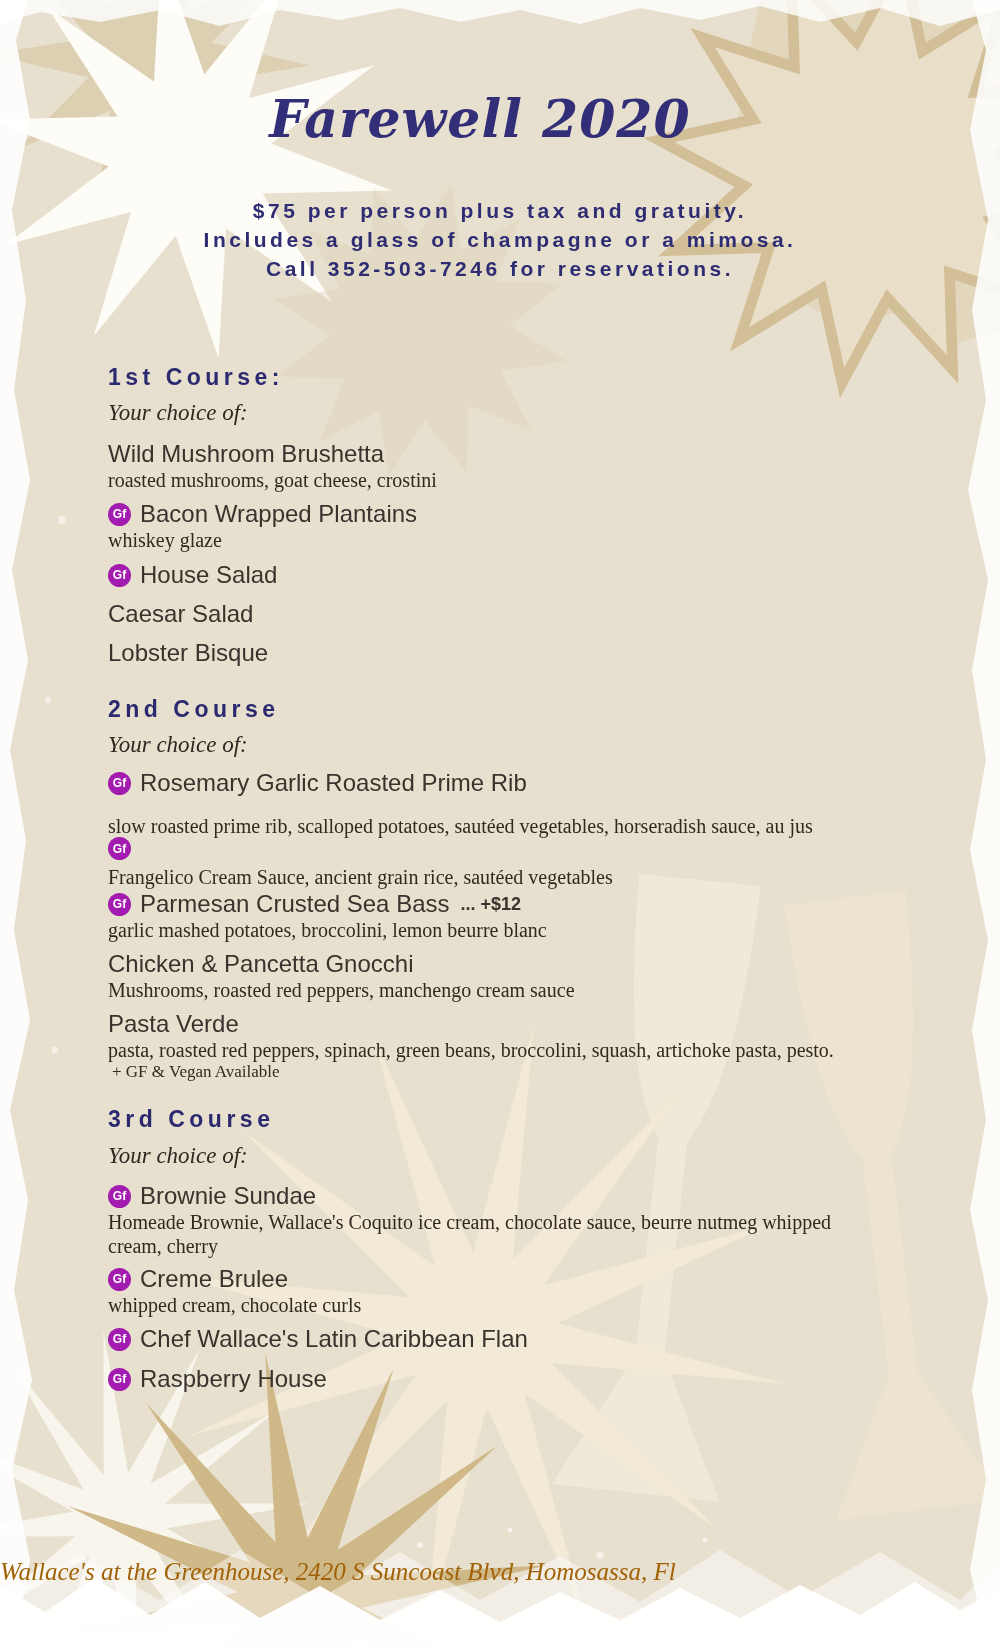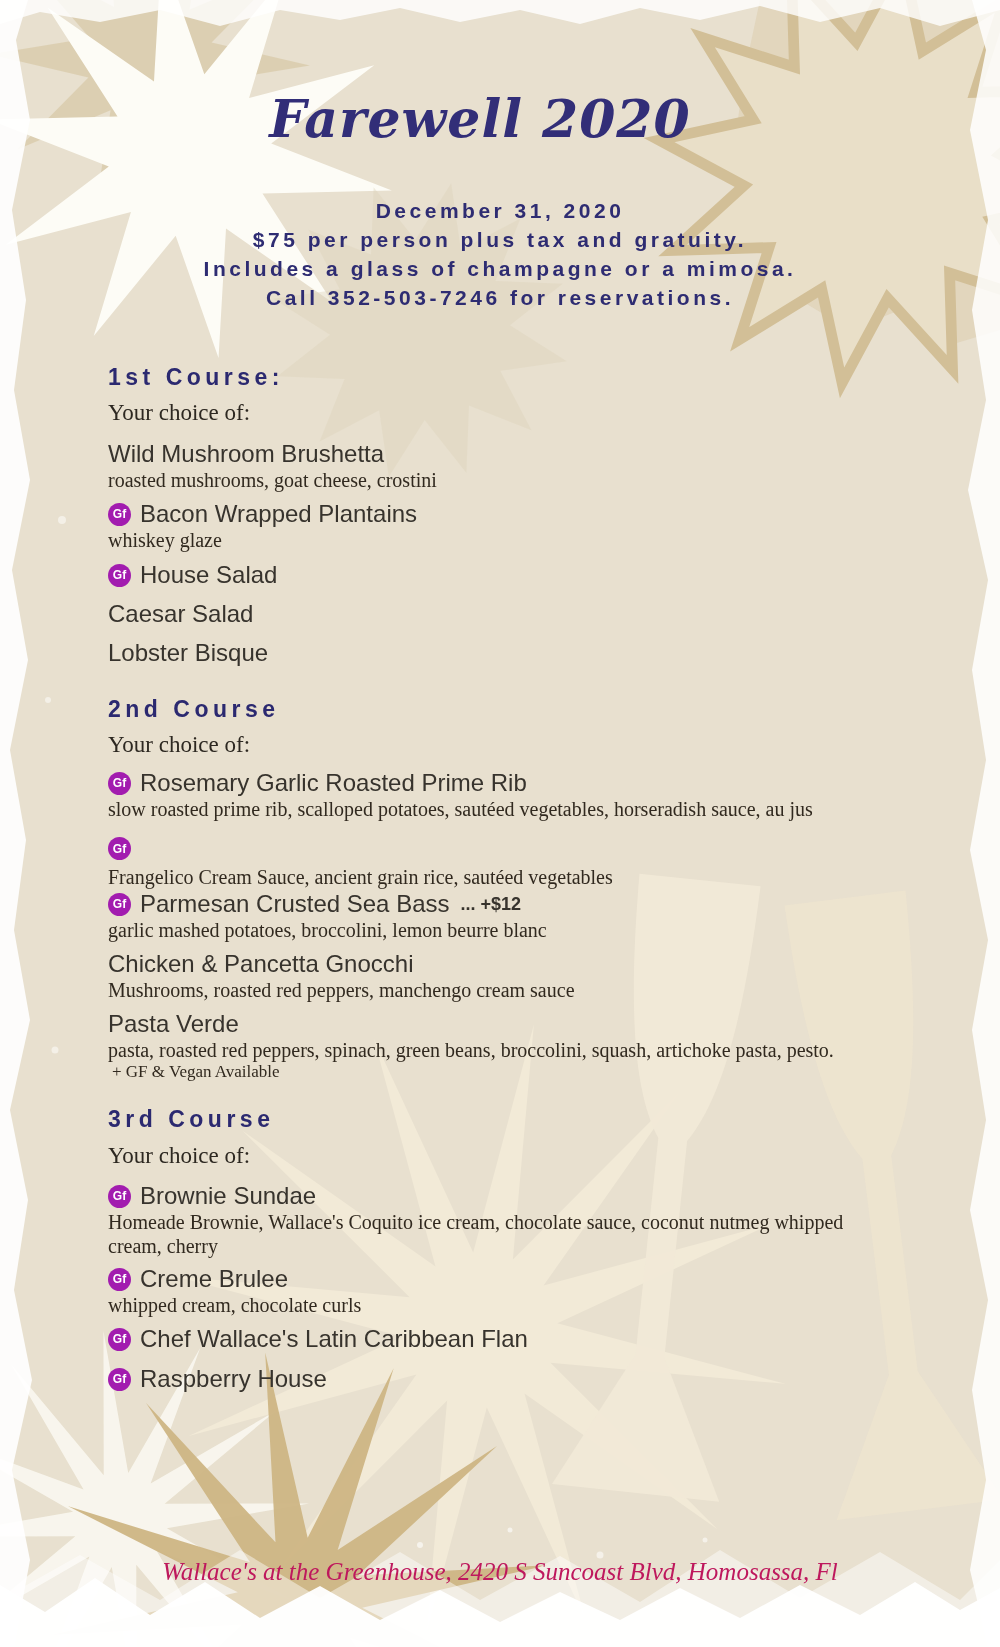--- a/index.html
+++ b/index.html
@@ -9,35 +9,35 @@
   svg.decor{position:absolute;left:0;top:0;width:1000px;height:1647px;}
   .txt{position:absolute;}
   .title{left:0;top:88px;width:960px;text-align:center;
          font-family:"DejaVu Serif",serif;font-style:italic;font-weight:bold;
          font-size:52px;letter-spacing:1px;color:#322e78;}
   .info{left:0;top:196px;width:1000px;text-align:center;color:#2e2c72;
         font-weight:bold;font-size:21px;letter-spacing:3.5px;line-height:29px;}
   .heading{left:108px;width:840px;color:#2b2970;font-weight:bold;
            font-size:23px;letter-spacing:4.5px;}
   .choice{left:108px;width:840px;font-family:"Liberation Serif",serif;
-          font-size:23px;color:#2d2821;}
+          font-style:italic;font-size:23px;color:#2d2821;}
   .itemname{left:108px;width:860px;display:flex;align-items:center;gap:9px;
             font-size:24px;color:#37332d;}
   .itemdesc{left:108px;width:840px;font-family:"Liberation Serif",serif;
             font-size:20px;line-height:24px;color:#31291f;}
   .wrapdesc{max-width:760px;}
   .itemnote{left:112px;width:840px;font-family:"Liberation Serif",serif;
             font-size:17px;color:#31291f;}
   .price{font-weight:bold;font-size:18px;color:#37332d;margin-left:2px;text-align:center;}
   .gf{display:inline-flex;align-items:center;justify-content:center;flex:0 0 auto;
       width:23px;height:23px;border-radius:50%;background:#a21caf;color:#ffffff;
       font-size:12px;font-weight:bold;font-family:"Liberation Sans",sans-serif;}
-  .footer{left:0;top:1558px;width:1000px;text-align:center;
+  .footer{left:0;top:1558px;width:1000px;
           font-family:"Liberation Serif",serif;font-style:italic;
-          font-size:25px;color:#be185d;}
+          font-size:25px;color:#a16207;}
 </style>
 </head>
 <body>
 
 <div class="paper"></div>
 
 <svg class="decor" viewBox="0 0 1000 1647" xmlns="http://www.w3.org/2000/svg">
   <defs>
     <polygon id="star10" points="0,-100 12.4,-38 58.8,-80.9 32.4,-23.5 95.1,-30.9 40,0 95.1,30.9 32.4,23.5 58.8,80.9 12.4,38 0,100 -12.4,38 -58.8,80.9 -32.4,23.5 -95.1,30.9 -40,0 -95.1,-30.9 -32.4,-23.5 -58.8,-80.9 -12.4,-38"></polygon>
     <polygon id="star12" points="0,-100 15.5,-58 50,-86.6 42.4,-42.4 86.6,-50 58,-15.5 100,0 58,15.5 86.6,50 42.4,42.4 50,86.6 15.5,58 0,100 -15.5,58 -50,86.6 -42.4,42.4 -86.6,50 -58,15.5 -100,0 -58,-15.5 -86.6,-50 -42.4,-42.4 -50,-86.6 -15.5,-58"></polygon>
@@ -85,21 +85,20 @@
     <circle cx="600" cy="1555" r="3.5" fill="#ffffff" opacity="0.55"></circle>
     <circle cx="705" cy="1540" r="2.5" fill="#ffffff" opacity="0.55"></circle>
     <circle cx="62" cy="520" r="4" fill="#ffffff" opacity="0.5"></circle>
     <circle cx="48" cy="700" r="3" fill="#ffffff" opacity="0.5"></circle>
     <circle cx="55" cy="1050" r="3.5" fill="#ffffff" opacity="0.5"></circle>
   </g>
 </svg>
 
 <div class="txt title">Farewell 2020</div>
 <div class="txt info">
-  <div>December 31, 2020</div>
   <div>$75 per person plus tax and gratuity.</div>
   <div>Includes a glass of champagne or a mimosa.</div>
   <div>Call 352-503-7246 for reservations.</div>
 </div>
 
 <div class="txt heading" style="top:364px">1st Course:</div>
 <div class="txt choice" style="top:400px">Your choice of:</div>
 
 <div class="txt itemname" style="top:440px">
   <span>Wild Mushroom Brushetta</span>
@@ -125,21 +124,21 @@
   <span>Lobster Bisque</span>
 </div>
 
 <div class="txt heading" style="top:696px">2nd Course</div>
 <div class="txt choice" style="top:732px">Your choice of:</div>
 
 <div class="txt itemname" style="top:769px">
   <span class="gf">Gf</span>
   <span>Rosemary Garlic Roasted Prime Rib</span>
 </div>
-<div class="txt itemdesc" style="top:797px">slow roasted prime rib, scalloped potatoes, sautéed vegetables, horseradish sauce, au jus</div>
+<div class="txt itemdesc" style="top:814px">slow roasted prime rib, scalloped potatoes, sautéed vegetables, horseradish sauce, au jus</div>
 
 <div class="txt itemname" style="top:837px">
   <span class="gf">Gf</span>
 </div>
 <div class="txt itemdesc" style="top:865px">Frangelico Cream Sauce, ancient grain rice, sautéed vegetables</div>
 
 <div class="txt itemname" style="top:890px">
   <span class="gf">Gf</span>
   <span>Parmesan Crusted Sea Bass</span>
   <span class="price">... +$12</span>
@@ -157,21 +156,21 @@
 <div class="txt itemdesc" style="top:1038px">pasta, roasted red peppers, spinach, green beans, broccolini, squash, artichoke pasta, pesto.</div>
 <div class="txt itemnote" style="top:1062px">+ GF &amp; Vegan Available</div>
 
 <div class="txt heading" style="top:1106px">3rd Course</div>
 <div class="txt choice" style="top:1143px">Your choice of:</div>
 
 <div class="txt itemname" style="top:1182px">
   <span class="gf">Gf</span>
   <span>Brownie Sundae</span>
 </div>
-<div class="txt itemdesc wrapdesc" style="top:1210px">Homeade Brownie, Wallace's Coquito ice cream, chocolate sauce, coconut nutmeg whipped cream, cherry</div>
+<div class="txt itemdesc wrapdesc" style="top:1210px">Homeade Brownie, Wallace's Coquito ice cream, chocolate sauce, beurre nutmeg whipped cream, cherry</div>
 
 <div class="txt itemname" style="top:1265px">
   <span class="gf">Gf</span>
   <span>Creme Brulee</span>
 </div>
 <div class="txt itemdesc" style="top:1293px">whipped cream, chocolate curls</div>
 
 <div class="txt itemname" style="top:1325px">
   <span class="gf">Gf</span>
   <span>Chef Wallace's Latin Caribbean Flan</span>

